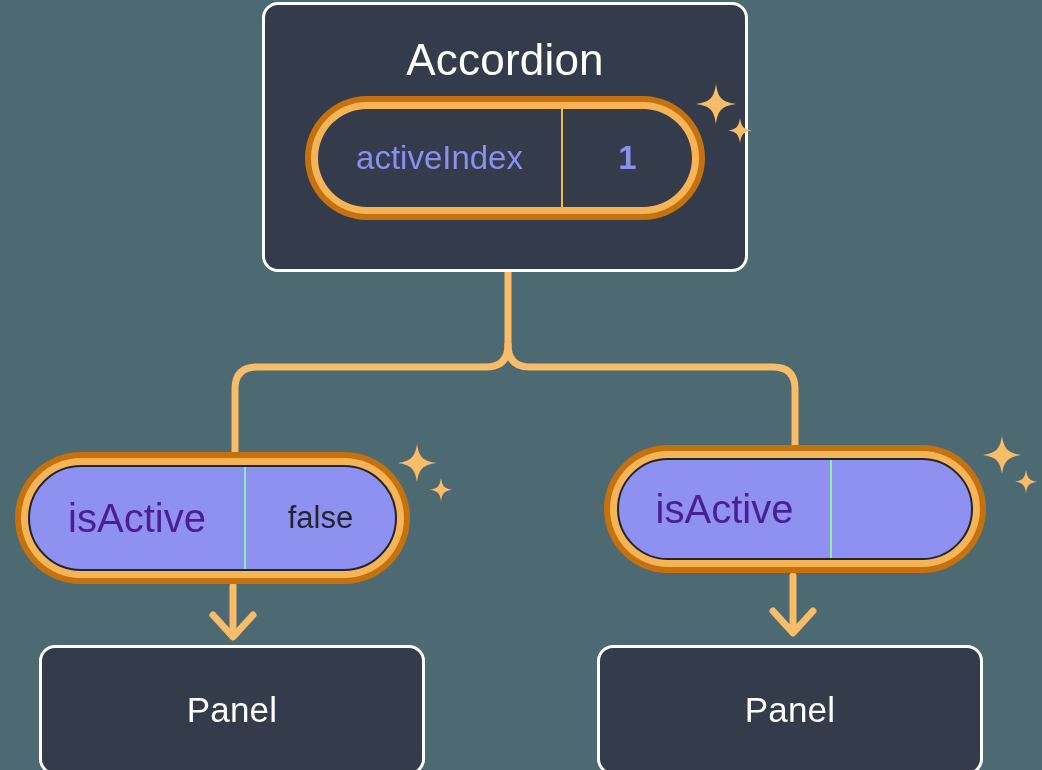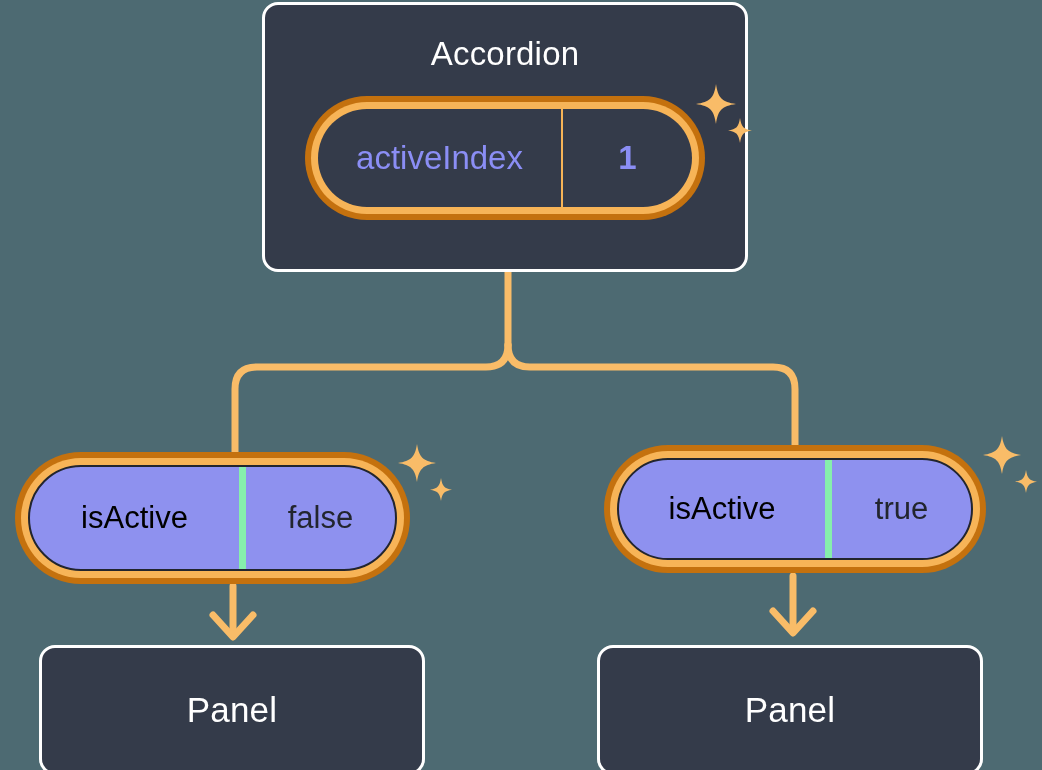--- a/index.html
+++ b/index.html
@@ -36,21 +36,21 @@
   .component-box {
     position: absolute;
     background: #343b4a;
     border: 3px solid #ffffff;
     border-radius: 16px;
     box-sizing: border-box;
     z-index: 3;
   }
   .component-title {
     color: #ffffff;
-    font-size: 33px;
+    font-size: 44px;
     font-weight: 400;
     letter-spacing: 0.2px;
     text-align: center;
     white-space: nowrap;
   }
 
   
   #accordion-box {
     left: 262px;
     top: 2px;
@@ -130,23 +130,23 @@
     font-size: 33px;
     font-weight: 700;
   }
 
   
   .pill-purple .state-pill-inner {
     background: #8e91ef;
     border: 2px solid #22252e;
   }
   .pill-purple .state-key {
-    color: #000000;
-    font-size: 31px;
-    border-right: 7px solid #86efac;
+    color: #4c1d95;
+    font-size: 40px;
+    border-right: 2px solid #86efac;
   }
   .pill-purple .state-val {
     color: #22252e;
     font-size: 31px;
     font-weight: 400;
   }
 
   #pill-isactive-false {
     left: 15px;
     top: 452px;
@@ -234,21 +234,20 @@
   </div>
 
   <div id="panel-box-left" class="component-box panel-box">
     <div class="component-title">Panel</div>
   </div>
 
   <div id="pill-isactive-true" class="state-pill pill-purple">
     <div class="state-pill-mid">
       <div class="state-pill-inner">
         <div class="state-key">isActive</div>
-        <div class="state-val">true</div>
       </div>
     </div>
   </div>
 
   <div id="sparkles-true" class="sparkle-cluster">
     <svg viewBox="0 0 70 70" width="70" height="70" aria-hidden="true">
       <path fill="#f9bc68" d="M24 4 C26 17 30 21 43 23 C30 25 26 29 24 42 C22 29 18 25 5 23 C18 21 22 17 24 4 Z"></path>
       <path fill="#f9bc68" d="M48 38 C49.3 46.4 51.4 48.5 59 49.7 C51.4 50.9 49.3 53 48 61 C46.7 53 44.6 50.9 37 49.7 C44.6 48.5 46.7 46.4 48 38 Z"></path>
     </svg>
   </div>

